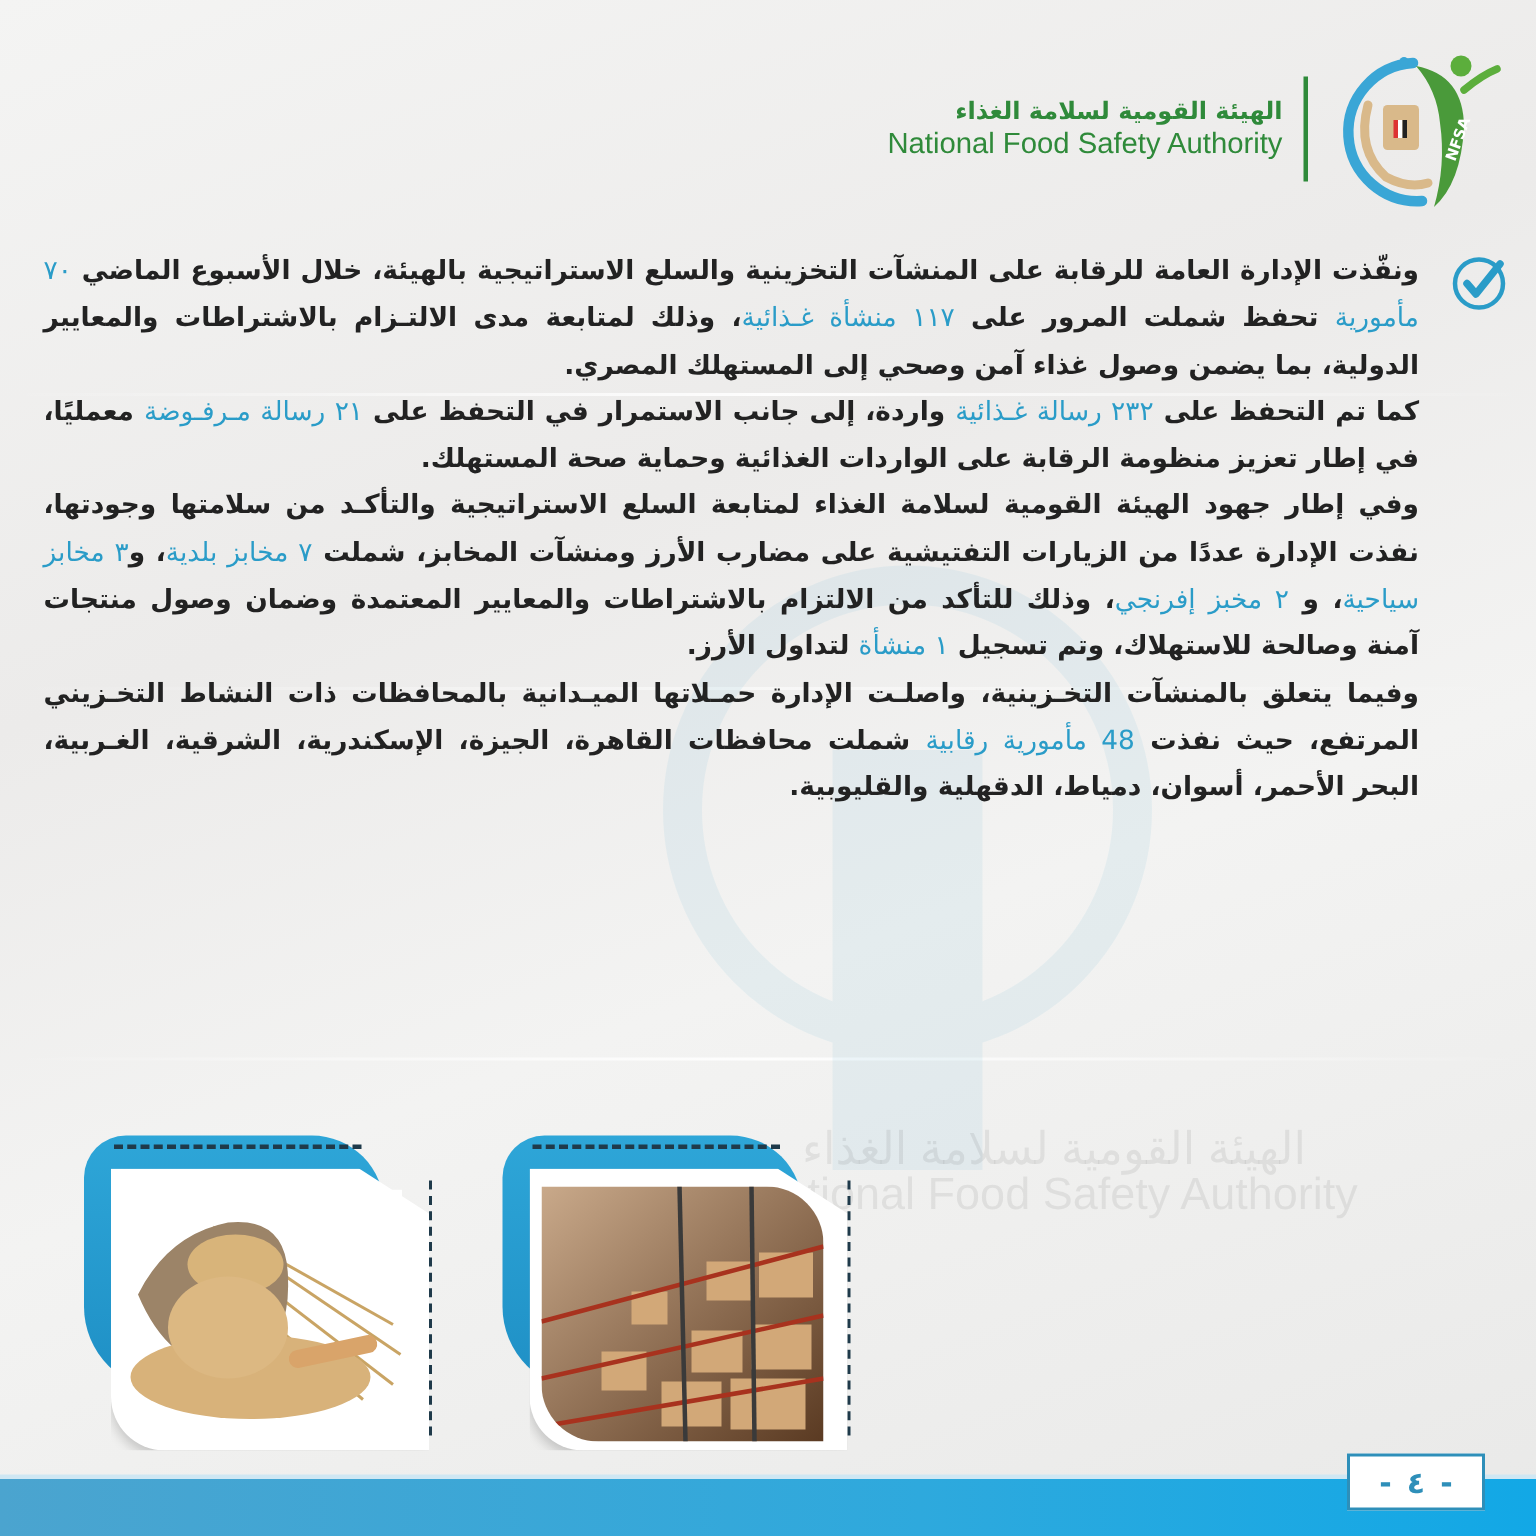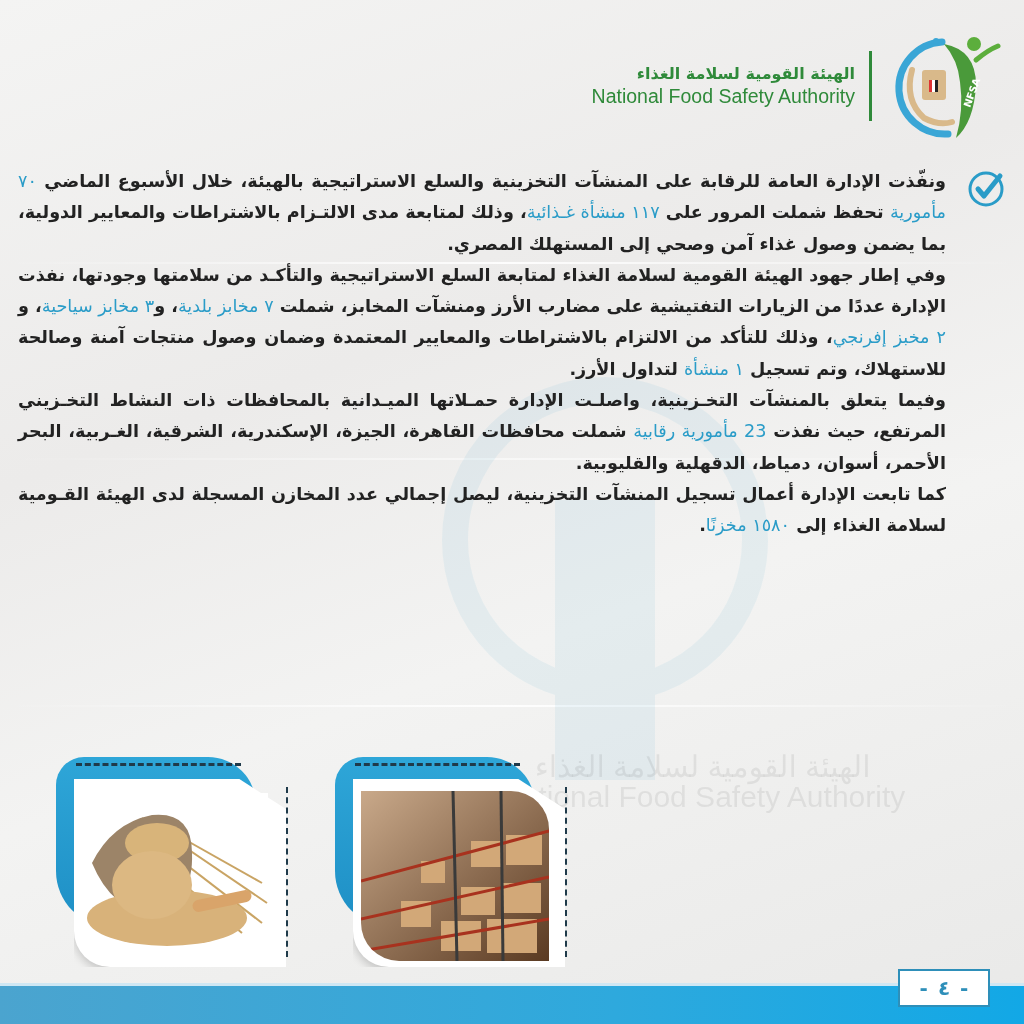--- a/index.html
+++ b/index.html
@@ -41,21 +41,21 @@
       position: absolute; left: 440px; top: 340px; width: 330px; height: 470px;
       opacity: 0.07; pointer-events: none;
     }
     .watermark-text {
       position: absolute; left: 500px; top: 752px; color: rgba(0,0,0,0.07);
       font-family: "Liberation Sans", sans-serif; font-size: 30px; text-align: center;
       line-height: 30px; pointer-events: none;
     }
     
     .content {
-      position: absolute; top: 166px; left: 18px; right: 78px;
+      position: absolute; top: 166px; left: 29px; right: 78px;
       direction: rtl; text-align: justify; text-align-last: right;
       font-family: "DejaVu Sans", sans-serif; font-size: 17.6px; line-height: 31.3px;
       font-weight: bold; color: #222;
     }
     .content p { margin: 0; }
     .hl { color: #2a9cc8; font-weight: normal; }
     .check {
       position: absolute; top: 168px; right: 18px; width: 40px; height: 40px;
     }
     
@@ -140,27 +140,27 @@
 <svg class="check" viewBox="0 0 40 40">
   <circle cx="20" cy="21" r="16" fill="none" stroke="#2a9cc8" stroke-width="3"></circle>
   <path d="M12 21 L18 28 L34 8" fill="none" stroke="#2a9cc8" stroke-width="5" stroke-linecap="round" stroke-linejoin="round"></path>
 </svg>
 
 <div class="content">
   <p style="text-indent:0">
     <span>ونفّذت الإدارة العامة للرقابة على المنشآت التخزينية والسلع الاستراتيجية بالهيئة، خلال الأسبوع الماضي </span><span class="hl">٧٠ مأمورية</span><span> تحفظ شملت المرور على </span><span class="hl">١١٧ منشأة غـذائية</span><span>، وذلك لمتابعة مدى الالتـزام بالاشتراطات والمعايير الدولية، بما يضمن وصول غذاء آمن وصحي إلى المستهلك المصري.</span>
   </p>
   <p>
+    <span>كما تم التحفظ على </span><span class="hl">٢٣٢ رسالة غـذائية</span><span> واردة، إلى جانب الاستمرار في التحفظ على </span><span class="hl">٢١ رسالة مـرفـوضة</span><span> معمليًا، في إطار تعزيز منظومة الرقابة على الواردات الغذائية وحماية صحة المستهلك.</span>
+  </p>
+  <p>
     <span>وفي إطار جهود الهيئة القومية لسلامة الغذاء لمتابعة السلع الاستراتيجية والتأكـد من سلامتها وجودتها، نفذت الإدارة عددًا من الزيارات التفتيشية على مضارب الأرز ومنشآت المخابز، شملت </span><span class="hl">٧ مخابز بلدية</span><span>، و</span><span class="hl">٣ مخابز سياحية</span><span>، و </span><span class="hl">٢ مخبز إفرنجي</span><span>، وذلك للتأكد من الالتزام بالاشتراطات والمعايير المعتمدة وضمان وصول منتجات آمنة وصالحة للاستهلاك، وتم تسجيل </span><span class="hl">١ منشأة</span><span> لتداول الأرز.</span>
   </p>
   <p>
-    <span>وفيما يتعلق بالمنشآت التخـزينية، واصلـت الإدارة حمـلاتها الميـدانية بالمحافظات ذات النشاط التخـزيني المرتفع، حيث نفذت </span><span class="hl">23 مأمورية رقابية</span><span> شملت محافظات القاهرة، الجيزة، الإسكندرية، الشرقية، الغـربية، البحر الأحمر، أسوان، دمياط، الدقهلية والقليوبية.</span>
-  </p>
-  <p>
-    <span>كما تابعت الإدارة أعمال تسجيل المنشآت التخزينية، ليصل إجمالي عدد المخازن المسجلة لدى الهيئة القـومية لسلامة الغذاء إلى </span><span class="hl">١٥٨٠ مخزنًا</span><span>.</span>
+    <span>وفيما يتعلق بالمنشآت التخـزينية، واصلـت الإدارة حمـلاتها الميـدانية بالمحافظات ذات النشاط التخـزيني المرتفع، حيث نفذت </span><span class="hl">48 مأمورية رقابية</span><span> شملت محافظات القاهرة، الجيزة، الإسكندرية، الشرقية، الغـربية، البحر الأحمر، أسوان، دمياط، الدقهلية والقليوبية.</span>
   </p>
 </div>
 
 <div class="card" style="left:56px">
   <div class="card-bg"></div>
   <div class="card-dash-top"></div>
   <div class="card-dash-right"></div>
   <div class="card-white"></div>
   <svg class="photo" style="left:26px; top:36px; width:186px; height:160px" viewBox="0 0 186 160">
     <rect width="186" height="160" fill="#fff"></rect>

